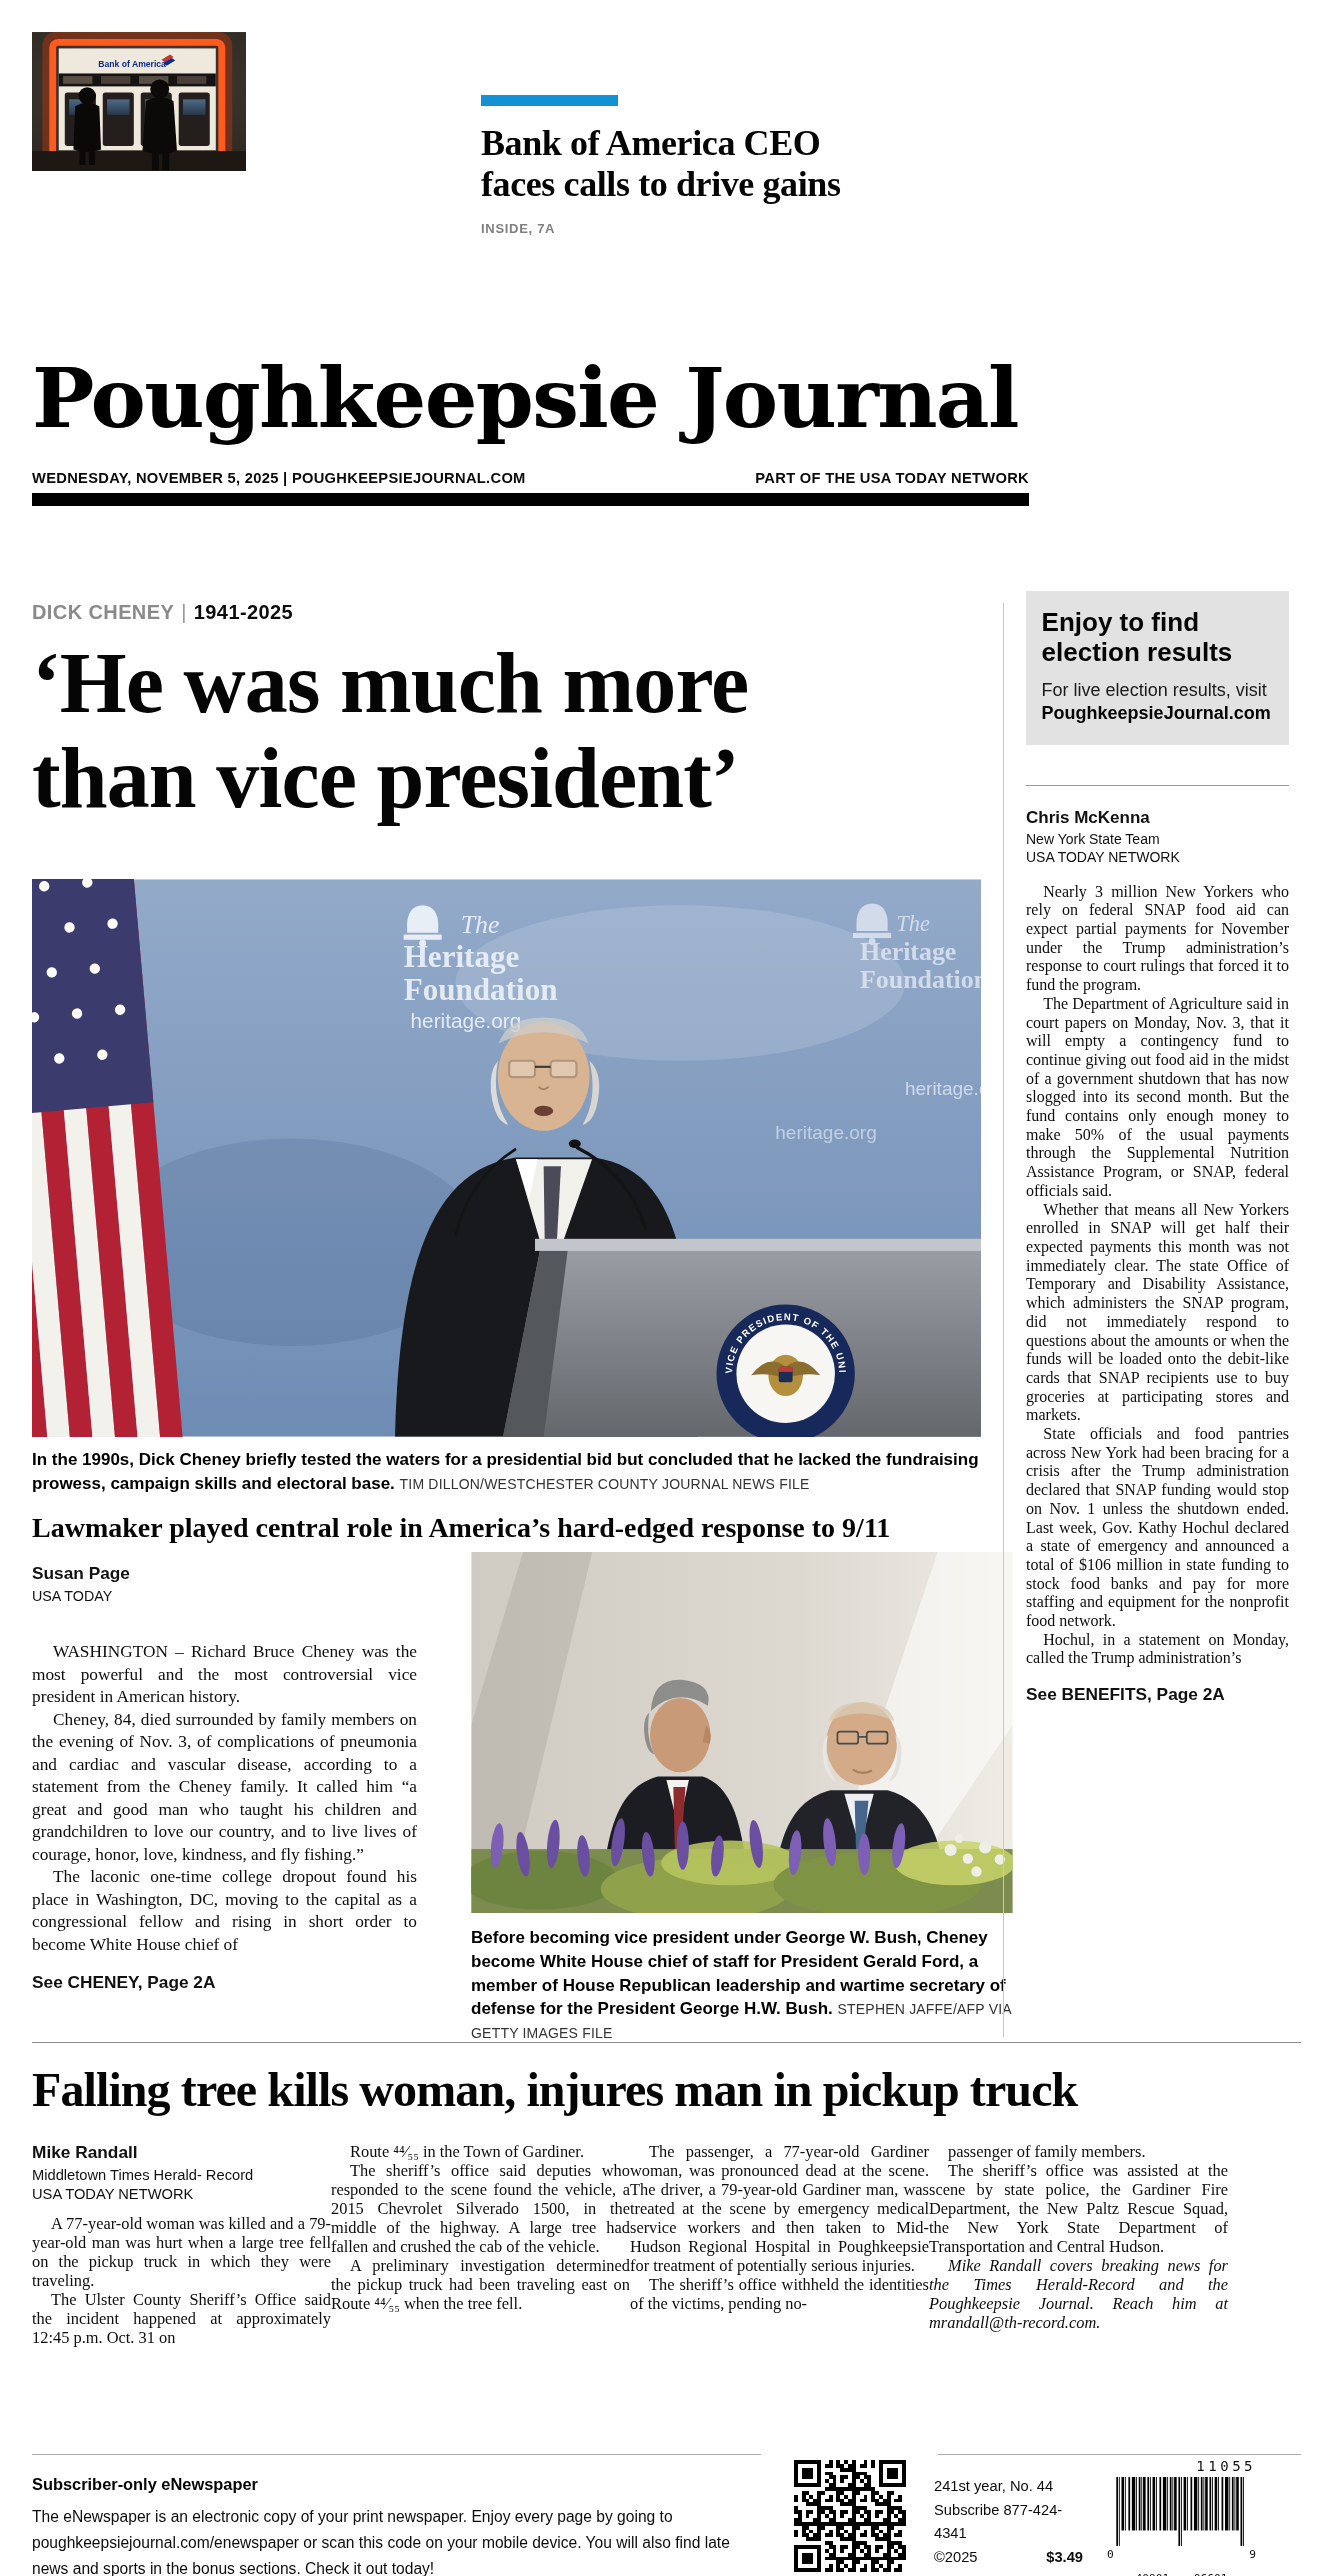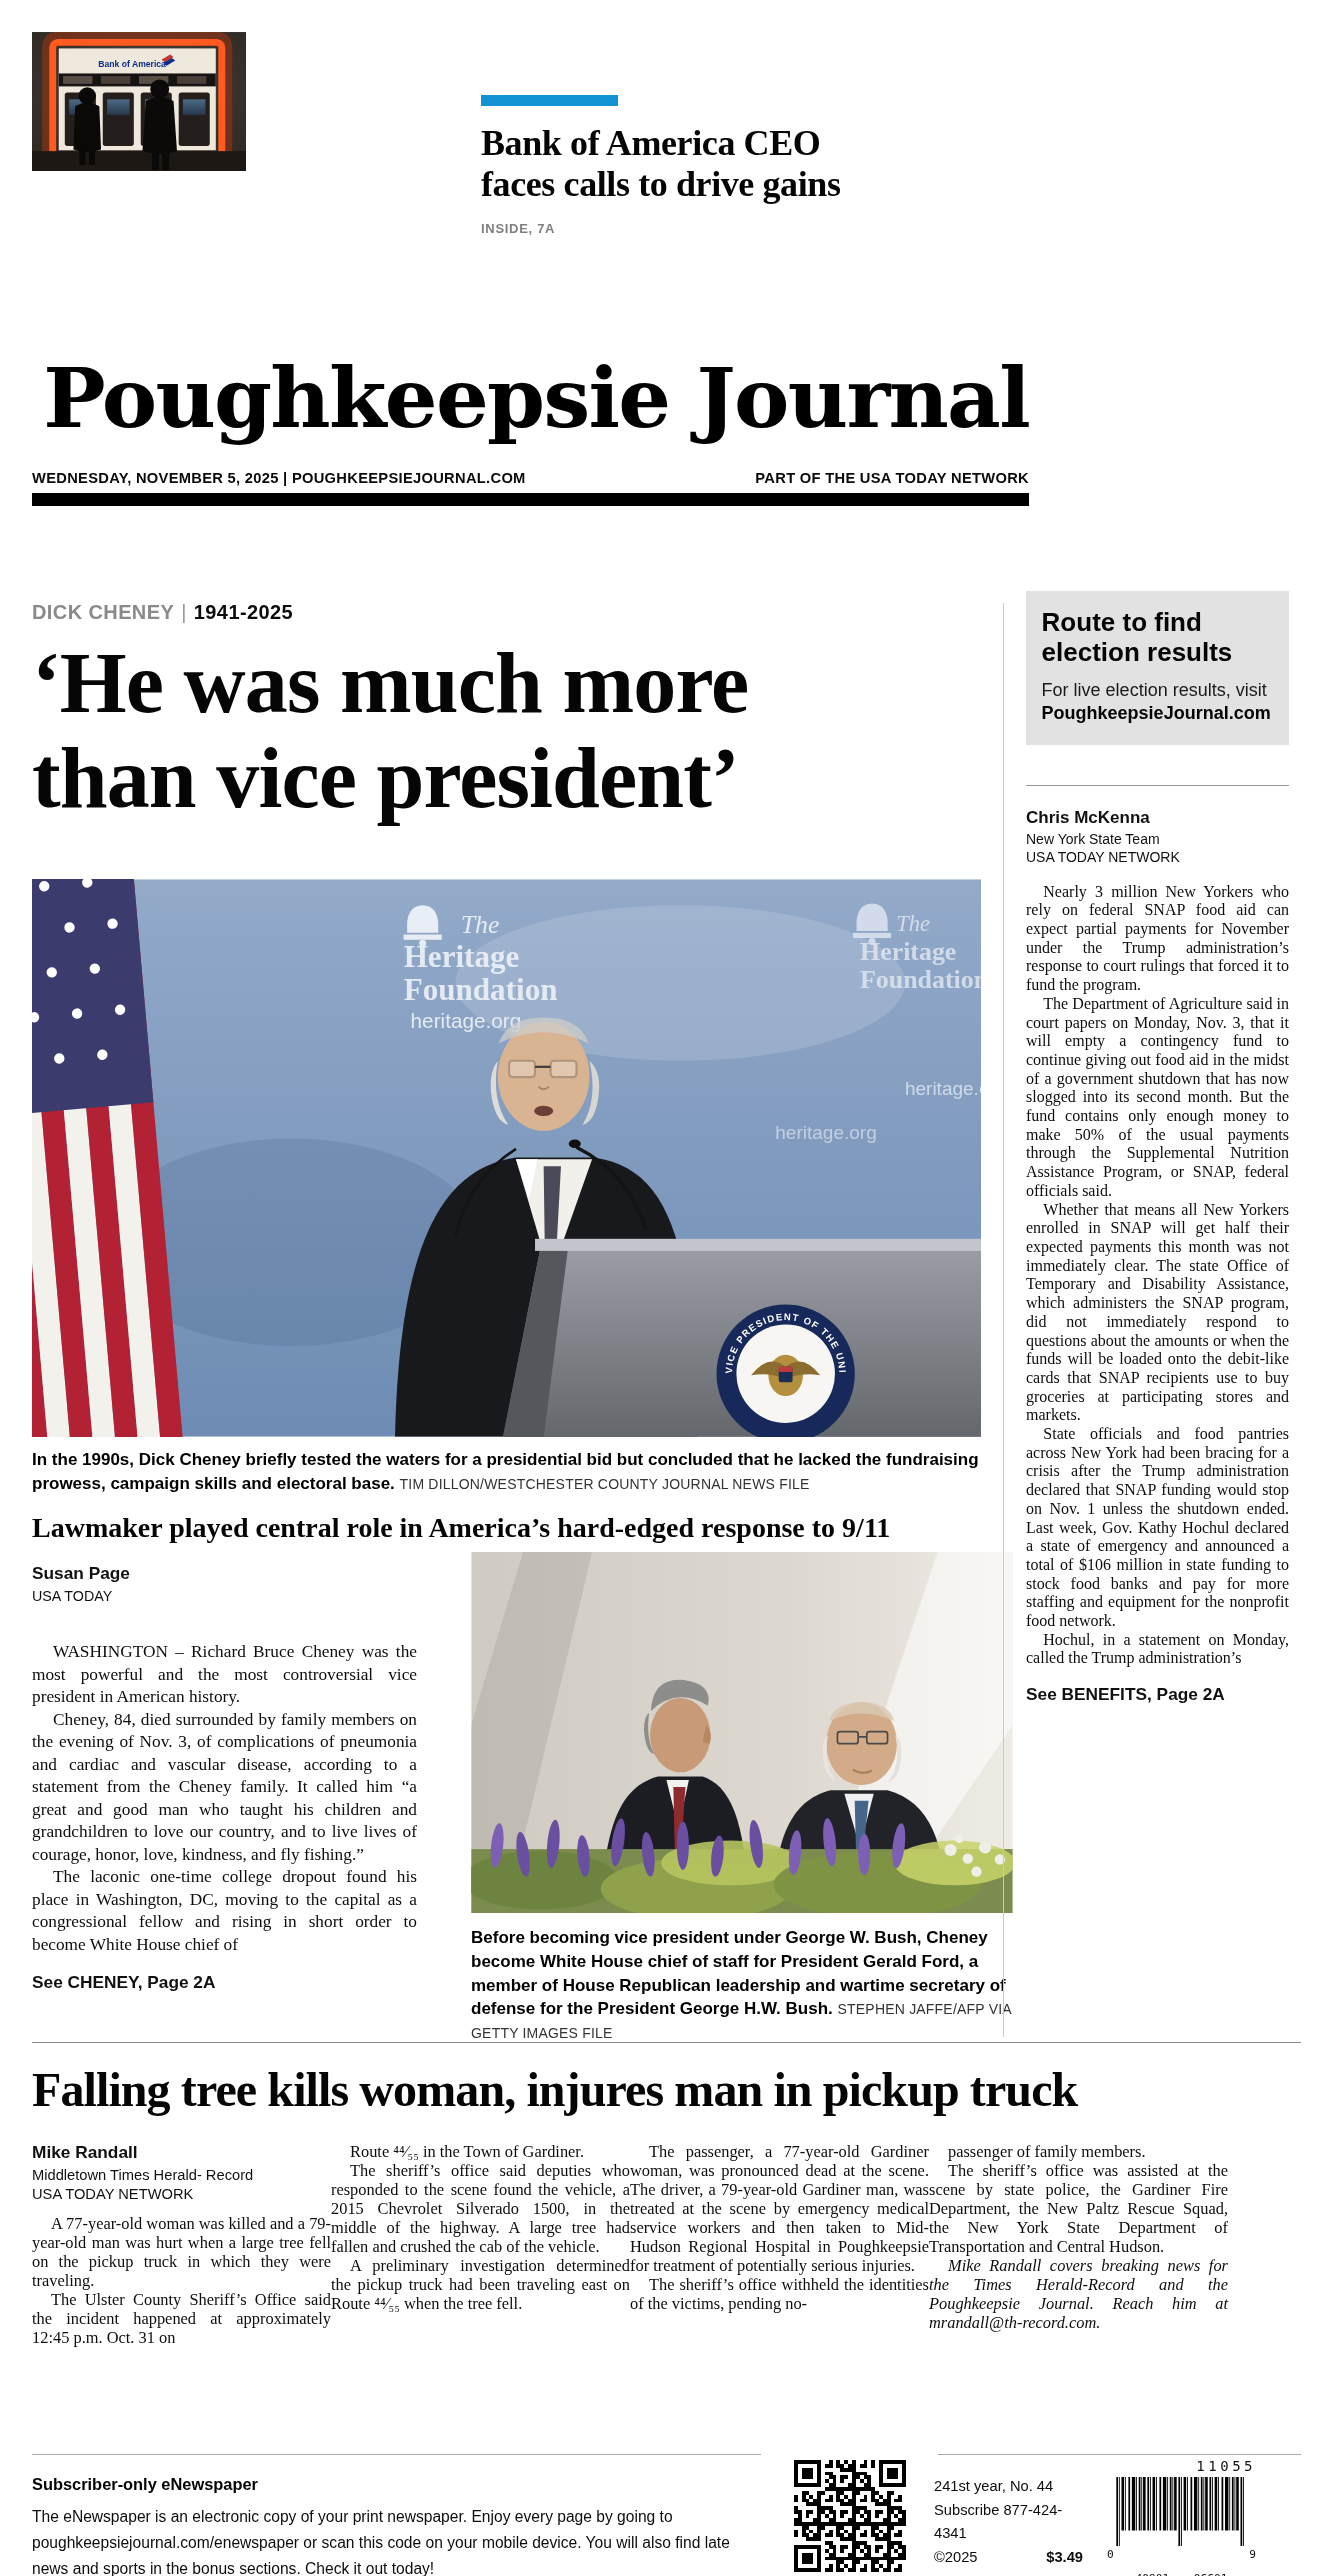--- a/index.html
+++ b/index.html
@@ -12,21 +12,21 @@
   .promo-photo{left:32px;top:32px;width:214px;height:139px;}
   .promo{left:481px;top:95px;width:553px;}
   .promo-bar{width:137px;height:11.2px;}
   .promo-head{margin-top:17.3px;font-family:"Liberation Serif",serif;font-weight:700;
     font-size:36px;line-height:1.12;letter-spacing:-0.4px;color:#050505;}
   .promo-head span{display:block;}
   .promo-inside{margin-top:17px;font-size:13px;font-weight:700;color:#7f7f7f;letter-spacing:0.7px;}
   
   .masthead{left:32px;top:349px;width:997px;}
   .mast-title{font-family:"DejaVu Serif",serif;font-weight:700;font-size:83px;
-    letter-spacing:-1.7px;text-align:right;color:#000;white-space:nowrap;}
+    letter-spacing:-1.7px;text-align:left;color:#000;white-space:nowrap;}
   .mast-row{margin-top:22.5px;display:flex;justify-content:space-between;
     font-size:14.7px;font-weight:700;letter-spacing:0.3px;color:#0a0a0a;}
   .mast-rule{margin-top:7.8px;height:13px;background:#000;}
   
   .lead{left:32px;top:601px;width:949px;height:1440px;}
   .kick{font-size:20px;font-weight:700;letter-spacing:0.4px;}
   .kick .kname{color:#8a8a8a;}
   .kick .ksep{color:#999;font-weight:400;padding:0 7px;}
   .kick .kdates{color:#0c0c0c;}
   .lead-head{top:35px;width:891px;font-family:"Liberation Serif",serif;font-weight:700;
@@ -405,21 +405,21 @@
 
   <div class="abs cap cap2">
     <span>Before becoming vice president under George W. Bush, Cheney become White House chief of staff for President Gerald Ford, a member of House Republican leadership and wartime secretary of defense for the President George H.W. Bush. </span><span class="credit">STEPHEN JAFFE/AFP VIA GETTY IMAGES FILE</span>
   </div>
 </div>
 
 <div class="abs vrule"></div>
 
 <div class="abs rail">
   <div class="ebox" style="background:#e2e2e2;">
-    <div class="ebox-title">Route to find election results</div>
+    <div class="ebox-title">Enjoy to find election results</div>
     <div class="ebox-line1">For live election results, visit</div>
     <div class="ebox-line2">PoughkeepsieJournal.com</div>
   </div>
   <div class="rail-div"></div>
 
   <div>
     <div class="rail-byline byline">
       <div class="bname">Chris McKenna</div>
       <div class="borg">New York State Team</div>
       <div class="borg">USA TODAY NETWORK</div>

